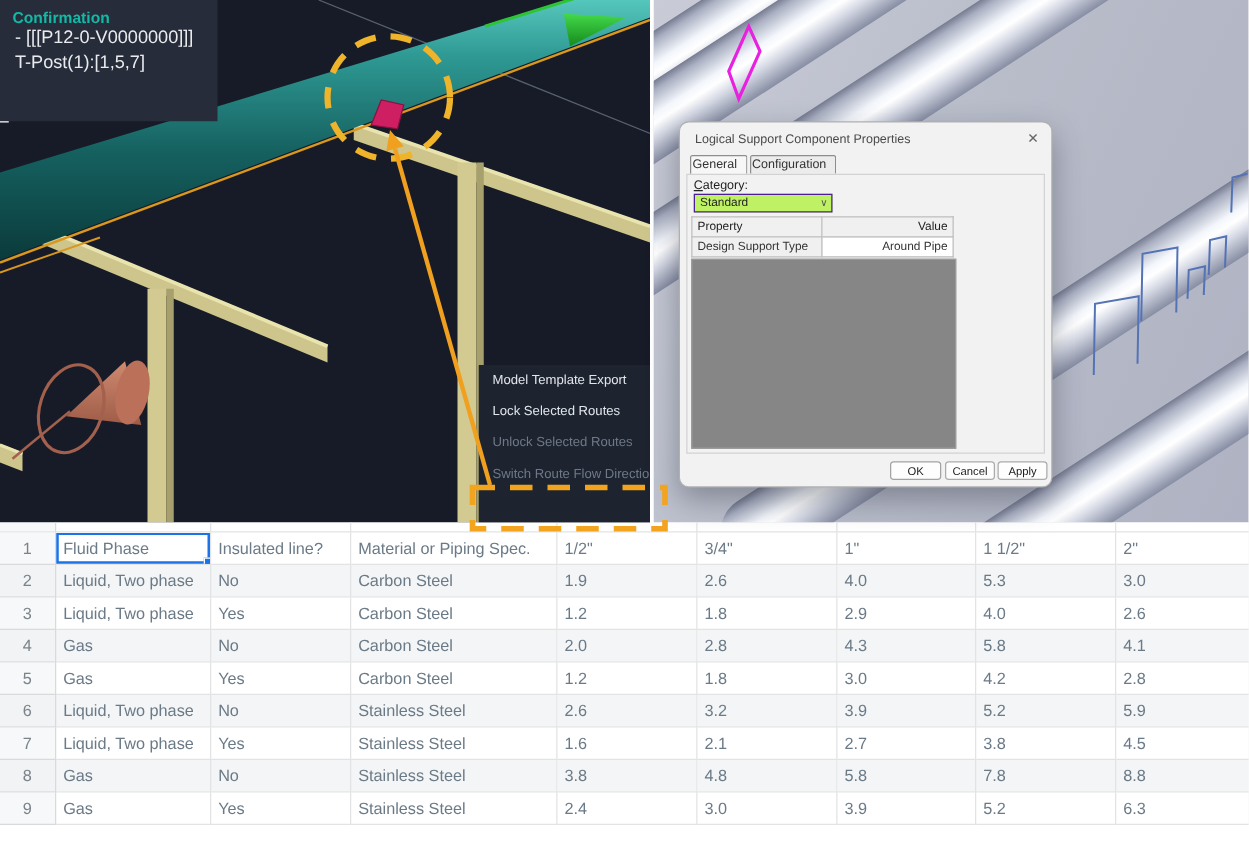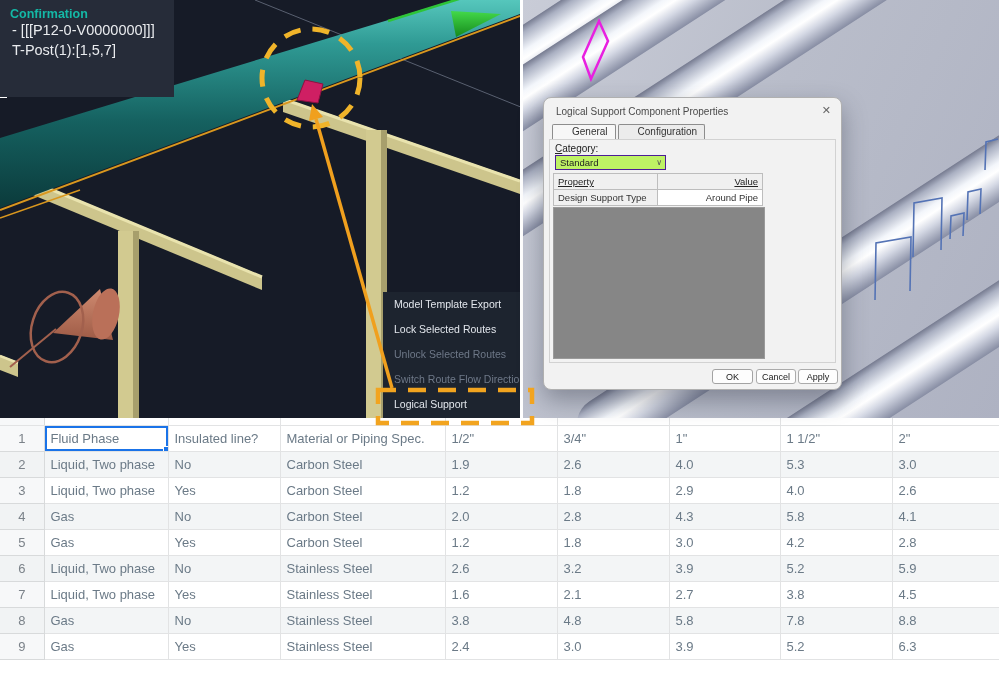--- a/index.html
+++ b/index.html
@@ -29,30 +29,30 @@
     background:linear-gradient(to bottom,#767b90 0%,#aab0c2 12%,#f3f6fb 40%,#ffffff 52%,#d4d8e4 70%,#878da3 100%);
     transform:rotate(-33deg);}
   #right-overlay{position:absolute;left:0;top:0;z-index:3;}
 
   
   .dialog{position:absolute;left:543px;top:97px;width:297px;height:291px;background:#f2f2f2;
     border:1px solid #b0b0b0;border-radius:8px;box-shadow:0 10px 24px rgba(40,44,60,.38);z-index:10;font-size:10px;color:#333;}
   .dlg-title{position:absolute;left:12px;top:8px;font-size:10px;color:#4a4a4a;}
   .dlg-close{position:absolute;right:10px;top:6px;font-size:11px;color:#666;cursor:default;}
   .dlg-tabs{position:absolute;left:8px;top:26px;height:15px;display:flex;align-items:flex-end;}
-  .dlg-tab{font-size:10px;padding:1px 7px 2px 19px;border:1px solid #8d8d8d;border-bottom:none;background:#ececec;margin-right:2px;border-radius:2px 2px 0 0;}
+  .dlg-tab{font-size:10px;padding:1px 7px 2px 1px;border:1px solid #8d8d8d;border-bottom:none;background:#ececec;margin-right:2px;border-radius:2px 2px 0 0;}
   .dlg-tab.active{background:#f7f7f7;position:relative;top:1px;padding-bottom:3px;}
   .tab-page{position:absolute;left:5px;top:41px;width:285px;height:222px;border:1px solid #d2d2d2;background:#f2f2f2;}
   .cat-label{position:absolute;left:5px;top:3px;font-size:10px;color:#222;}
   .cat-label::first-letter{text-decoration:underline;}
   .dd{position:absolute;left:5px;top:15px;width:111px;height:15px;background:#bef264;border:1px solid #4c1d95;font-size:9.5px;line-height:14px;padding-left:4px;color:#222;box-sizing:border-box;}
   .dd-chev{position:absolute;right:3px;top:0;font-size:8px;color:#555;}
   .pgrid{position:absolute;left:3px;top:33px;width:210px;border:1px solid #9a9a9a;border-collapse:collapse;table-layout:fixed;}
   .pgrid td{border:1px solid #bdbdbd;height:15px;font-size:9.5px;padding:0 4px;white-space:nowrap;overflow:hidden;}
-  .pgrid .ph{background:#f0f0f0;color:#222;text-decoration:underline;}
+  .pgrid .ph{background:#f0f0f0;color:#222;}
   .pgrid .pv-h{background:#f0f0f0;text-align:right;}
   .pgrid .pn{background:#f0f0f0;}
   .pgrid .pv{background:#ffffff;text-align:right;}
   .gray-fill{position:absolute;left:3px;top:67px;width:212px;height:152px;background:#868686;border:1px solid #9a9a9a;box-sizing:border-box;}
   .dlg-buttons{position:absolute;left:0;top:271px;width:293px;height:16px;}
   .dlg-btn{position:absolute;height:15px;background:#fdfdfd;border:1px solid #ababab;border-radius:3px;font-size:9px;text-align:center;line-height:14px;color:#1a1a1a;box-sizing:border-box;}
   .dlg-btn.primary{border:1px solid #a3a3a3;}
   #btn-0{left:168px;width:41px;}
   #btn-1{left:212px;width:40px;}
   #btn-2{left:254px;width:40px;}
@@ -140,21 +140,20 @@
       <div class="confirm-line">- [[[P12-0-V0000000]]]</div>
       <div class="confirm-line">T-Post(1):[1,5,7]</div>
     </div>
     <div class="confirm-handle"></div>
 
     <div class="ctx-menu">
         <div class="menu-item">Model Template Export</div>
         <div class="menu-item">Lock Selected Routes</div>
         <div class="menu-item disabled">Unlock Selected Routes</div>
         <div class="menu-item disabled">Switch Route Flow Direction</div>
-        <div class="menu-item">Logical Support</div>
       </div>
   </div>
 
   <div id="right-view">
     <div class="pipe" style="left:-343px;top:6px;"></div>
     <div class="pipe" style="left:-263px;top:-6px;"></div>
     <div class="pipe" style="left:-103px;top:-5px;"></div>
     <div class="pipe" style="left:-3px;top:205px;"></div>
     <div class="pipe" style="left:17px;top:337px;"></div>
 

